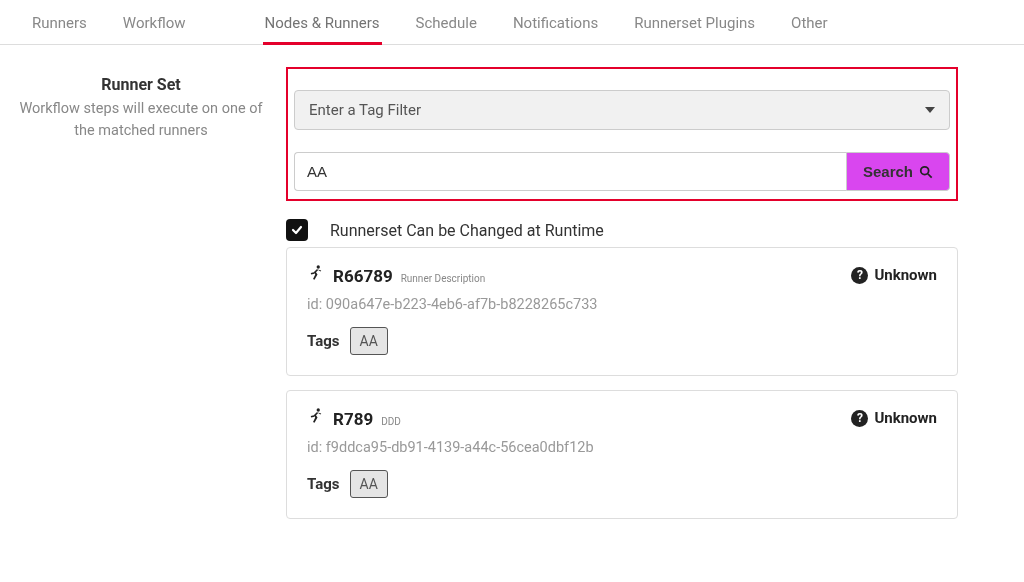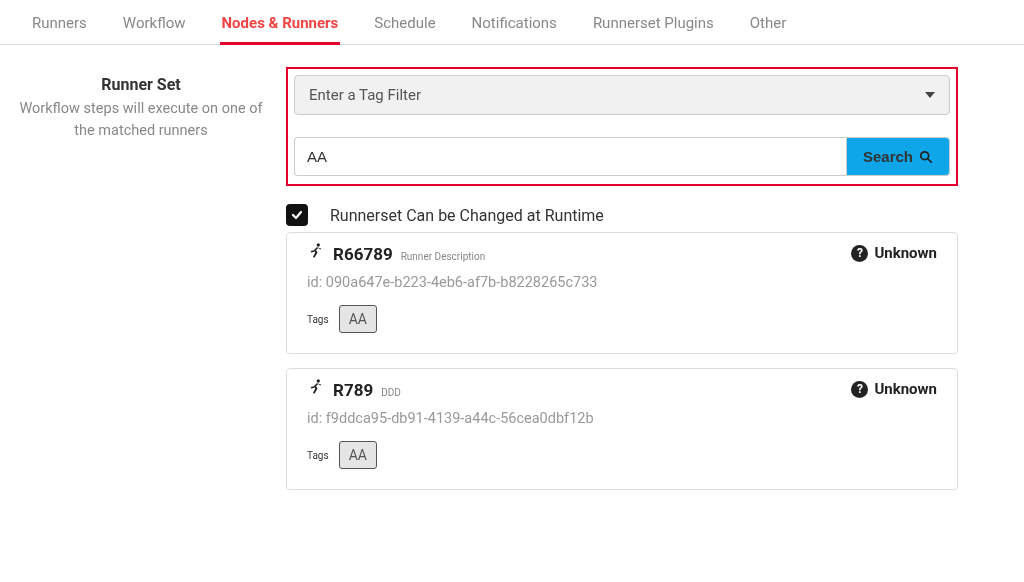--- a/index.html
+++ b/index.html
@@ -19,23 +19,24 @@
   }
   .tab {
     padding: 6px 2px 10px 2px;
     color: #888;
     font-size: 15px;
     cursor: pointer;
     border-bottom: 3px solid transparent;
     margin-bottom: -1px;
   }
   .tab.active {
-    color: #ef4444;
-    font-weight: 700;
+    color: #737373;
+    font-weight: 400;
     border-bottom-color: #e4002b;
+    margin-left: 43px;
   }
   .content {
     display: flex;
     padding: 22px 30px 30px 10px;
     gap: 14px;
   }
   .left-col {
     width: 262px;
     text-align: center;
     padding-top: 8px;
@@ -50,21 +51,21 @@
     font-size: 14.5px;
     line-height: 1.5;
     margin-top: 4px;
   }
   .right-col {
     flex: 1;
     max-width: 672px;
   }
   .boxed {
     border: 2px solid #e4002b;
-    padding: 6px 6px 8px 6px;
+    padding: 21px 6px 8px 6px;
   }
   .tag-filter {
     background: #f1f1f1;
     border: 1px solid #ccc;
     border-radius: 4px;
     display: flex;
     align-items: center;
     justify-content: space-between;
     padding: 10px 14px;
     cursor: pointer;
@@ -88,21 +89,21 @@
     border-right: none;
     border-radius: 4px 0 0 4px;
     padding: 10px 12px;
     font-size: 15px;
     color: #333;
     outline: none;
   }
   .search-btn {
     border: 1px solid #ccc;
     border-radius: 0 4px 4px 0;
-    background: #0ea5e9;
+    background: #d946ef;
     padding: 10px 16px;
     font-size: 15px;
     font-weight: 600;
     color: #333;
     cursor: pointer;
     display: flex;
     align-items: center;
     gap: 6px;
   }
   .runtime-row {
@@ -124,21 +125,21 @@
     width: 12px; height: 12px;
   }
   .matched-heading {
     font-weight: 700;
     font-size: 15.5px;
     margin: 10px 0 8px 0;
   }
   .runner-card {
     border: 1px solid #ddd;
     border-radius: 4px;
-    padding: 9px 20px 20px 20px;
+    padding: 16px 20px 20px 20px;
     margin-bottom: 14px;
   }
   .runner-top {
     display: flex;
     justify-content: space-between;
     align-items: center;
   }
   .runner-left {
     display: flex;
     align-items: baseline;
@@ -177,22 +178,22 @@
     font-size: 14.5px;
     margin-top: 10px;
   }
   .tags-row {
     display: flex;
     align-items: center;
     gap: 10px;
     margin-top: 14px;
   }
   .tags-label {
-    font-weight: 400;
-    font-size: 10px;
+    font-weight: 700;
+    font-size: 15px;
   }
   .tag-chip {
     background: #e5e5e5;
     border: 1px solid #555;
     border-radius: 3px;
     padding: 5px 9px;
     font-size: 14px;
     color: #555;
   }
   .search-glass {

